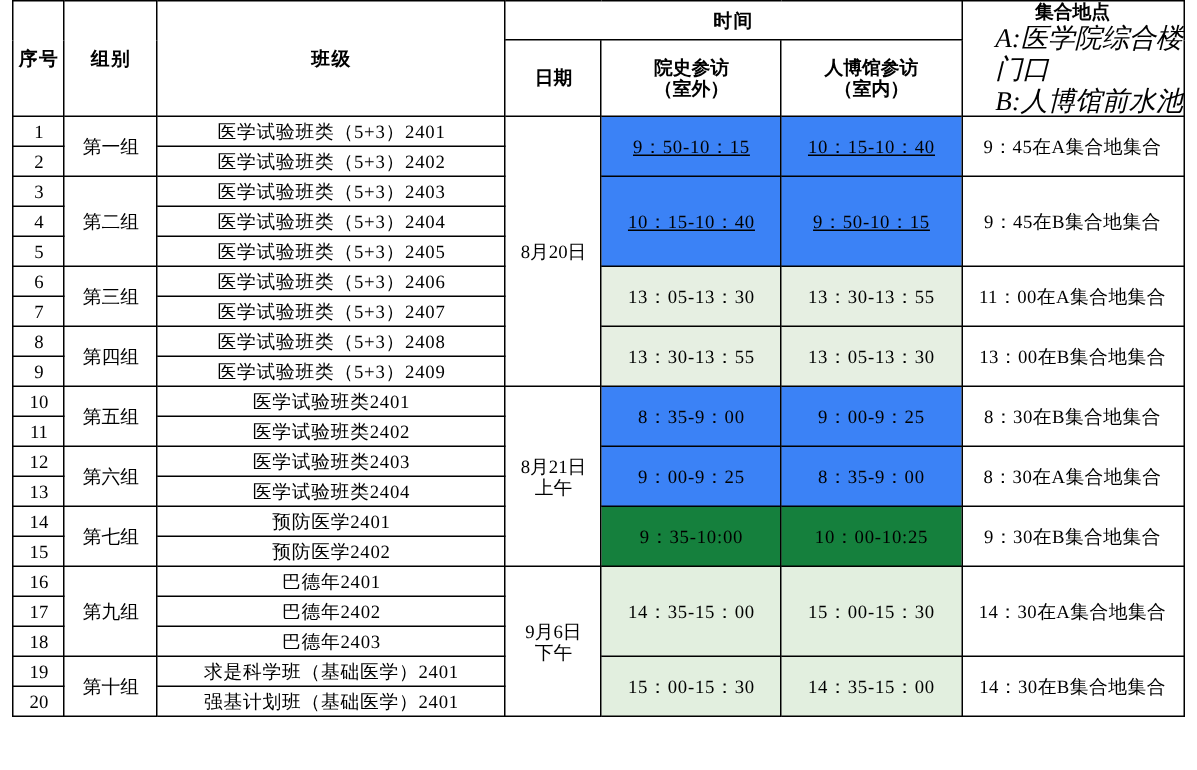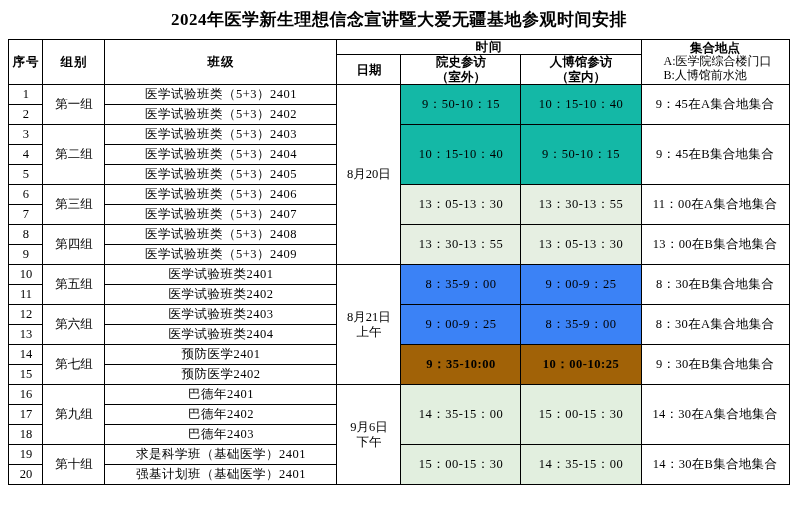--- a/index.html
+++ b/index.html
@@ -54,24 +54,25 @@
     font-size: 13px;
   }
   th.place {
     font-weight: bold;
     font-size: 13px;
     line-height: 1.35;
     padding: 2px 3px;
   }
   th.place .sub {
     font-weight: normal;
-    font-size: 12px;
+    font-size: 18px;
     display: block;
     text-align: left;
     padding-left: 22px;
+    font-style: italic;
   }
   td.num {
     font-size: 12.5px;
     height: 19px;
   }
   td.group {
     font-size: 13px;
   }
   td.cls {
     font-size: 13px;
@@ -83,39 +84,38 @@
   }
   td.time {
     font-size: 13px;
     letter-spacing: 0.5px;
   }
   td.meet {
     font-size: 13px;
     letter-spacing: 0.3px;
   }
   
-  .fill-yellow { background: #14b8a6; }
+  .fill-yellow { background: #3b82f6; text-decoration: underline; }
   .fill-green  { background: #e6efe2; margin-top: 38px; }
   .fill-gray   { background: #3b82f6; }
-  .fill-blue   { background: #a16207; font-weight: bold; }
+  .fill-blue   { background: #15803d; }
   .fill-green2 { background: #e2efdf; }
   .c-w1 { width: 34px; }
   .c-w2 { width: 62px; }
   .c-w3 { width: 232px; }
   .c-w4 { width: 64px; }
   .c-w5 { width: 120px; }
   .c-w6 { width: 120px; }
   .c-w7 { width: 148px; }
 </style>
 </head>
 <body>
 
 <div class="page">
 
-  <div class="title">2024年医学新生理想信念宣讲暨大爱无疆基地参观时间安排</div>
 
   <table class="sched">
     <colgroup>
       <col class="c-w1">
         <col class="c-w2">
         <col class="c-w3">
         <col class="c-w4">
       <col class="c-w5">
         <col class="c-w6">
         <col class="c-w7">

